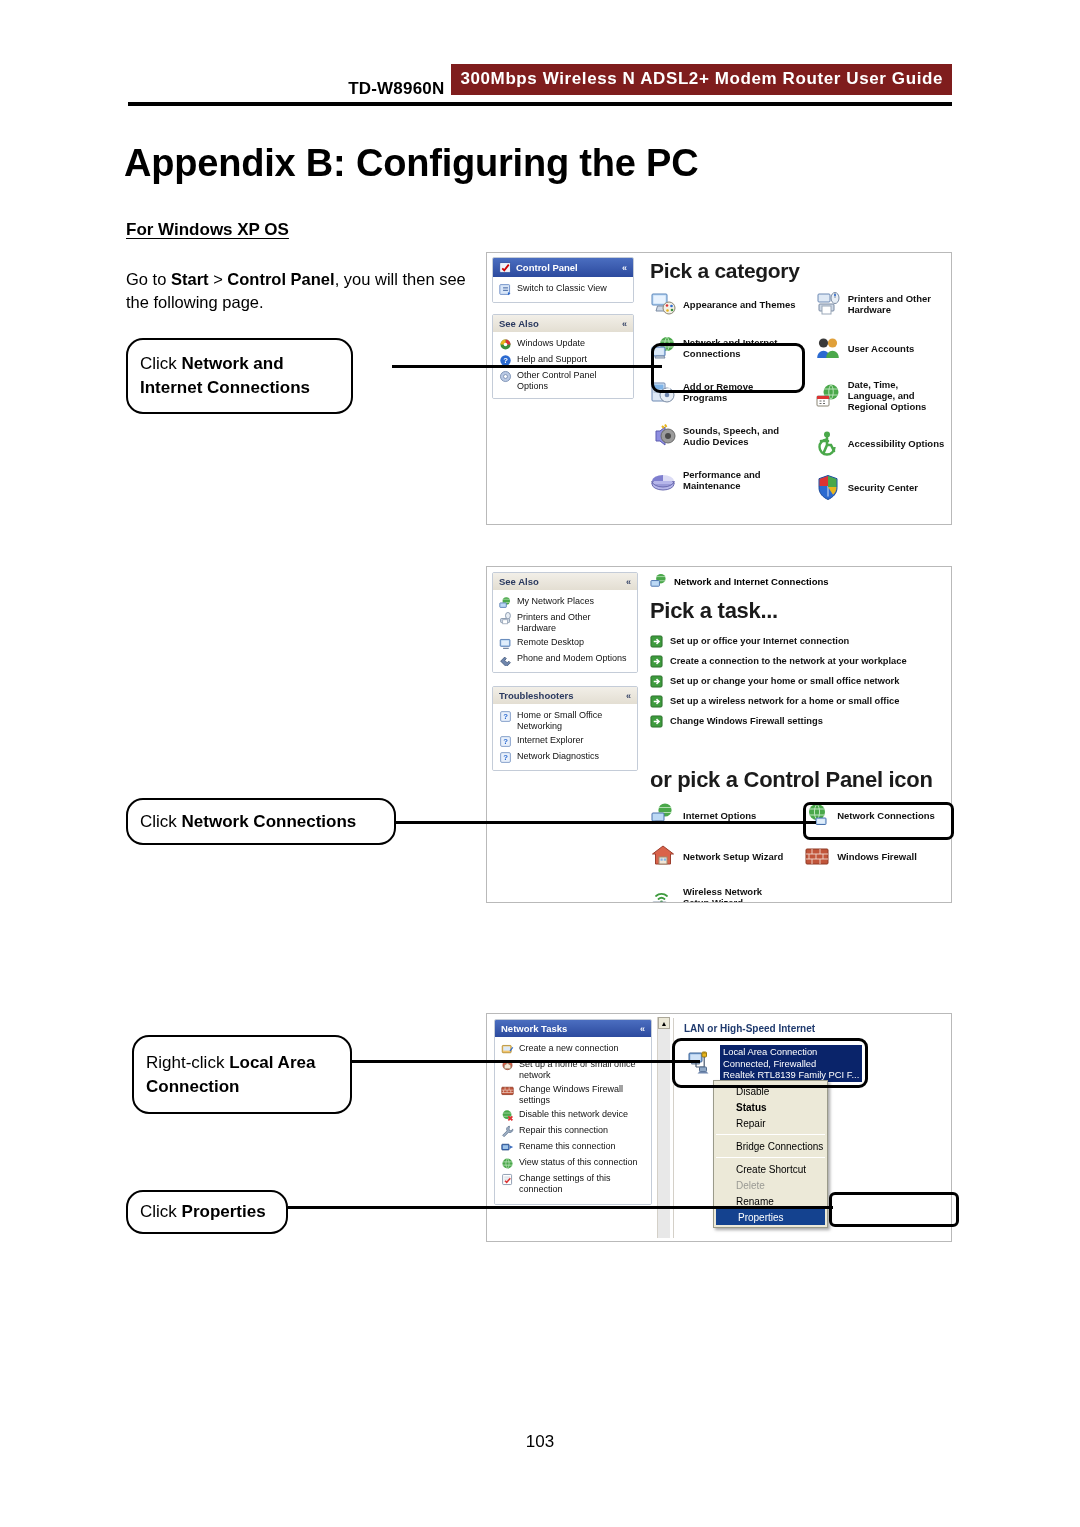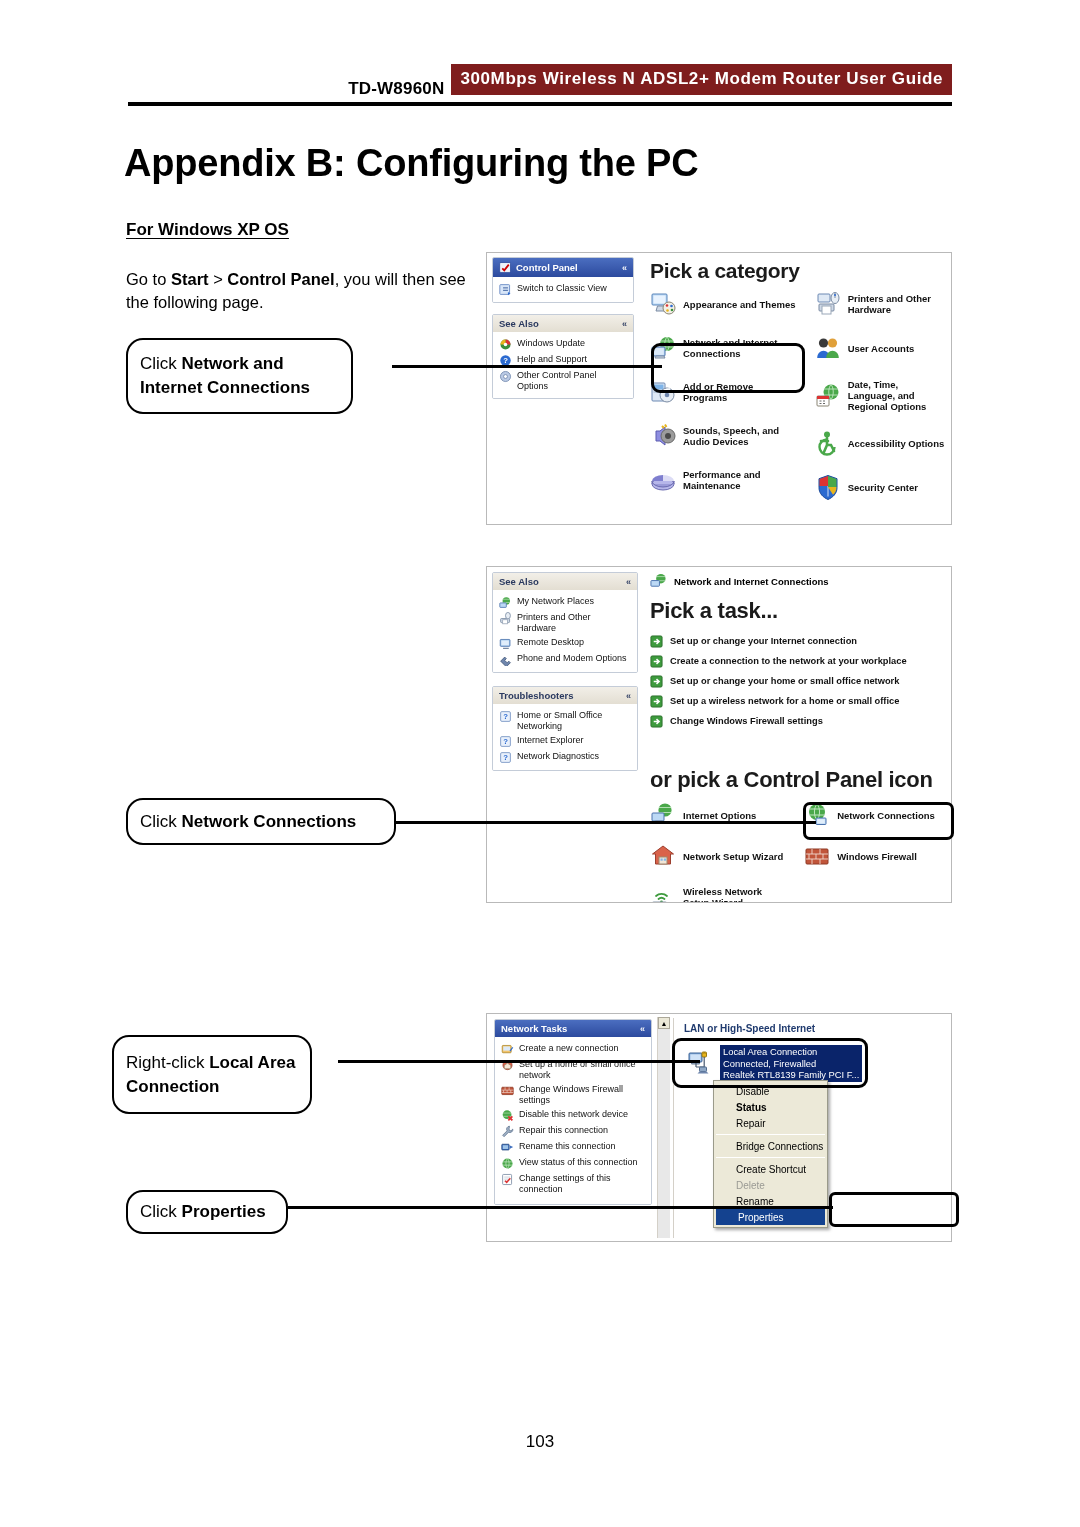--- a/index.html
+++ b/index.html
@@ -426,21 +426,21 @@
       <div class="cat-hd" style="margin-top:8px;font-size:22px;">Pick a task...</div>
 
       <div style="margin-top:7px;">
         <div class="task-row">
           <span class="ic">
             <svg viewBox="0 0 14 14">
                 <rect x="1" y="1" width="12" height="12" rx="1.5" fill="#3e9b3e" stroke="#2a6e2a"></rect>
                 <path d="M4 7h5M7 4.4L9.8 7 7 9.6" stroke="#fff" stroke-width="1.6" fill="none"></path>
               </svg>
           </span>
-          <span class="task-lbl">Set up or change your Internet connection</span>
+          <span class="task-lbl">Set up or office your Internet connection</span>
         </div>
         <div class="task-row">
           <span class="ic">
             <svg viewBox="0 0 14 14">
                 <rect x="1" y="1" width="12" height="12" rx="1.5" fill="#3e9b3e" stroke="#2a6e2a"></rect>
                 <path d="M4 7h5M7 4.4L9.8 7 7 9.6" stroke="#fff" stroke-width="1.6" fill="none"></path>
               </svg>
           </span>
           <span class="task-lbl">Create a connection to the network at your workplace</span>
         </div>
@@ -534,21 +534,21 @@
             <span class="cat-lbl">Windows Firewall</span>
           </div>
         </div>
       </div>
     </div>
   </div>
 
   <div class="hl-box" style="left:803px;top:802px;width:145px;height:32px;border-radius:7px;"></div>
 
   <div class="lead" style="left:338px;top:1060px;width:362px;"></div>
-  <div class="callout" style="left:112px;top:1035px;width:200px;height:79px;">
+  <div class="callout" style="left:132px;top:1035px;width:220px;height:79px;">
     <div><span>Right-click </span><b>Local Area Connection</b></div>
   </div>
 
   <div class="lead" style="left:288px;top:1206px;width:545px;"></div>
   <div class="callout" style="left:126px;top:1190px;width:162px;height:44px;">
     <div><span>Click </span><b>Properties</b></div>
   </div>
 
   <div class="shot" style="left:486px;top:1013px;width:466px;height:229px;">
 

